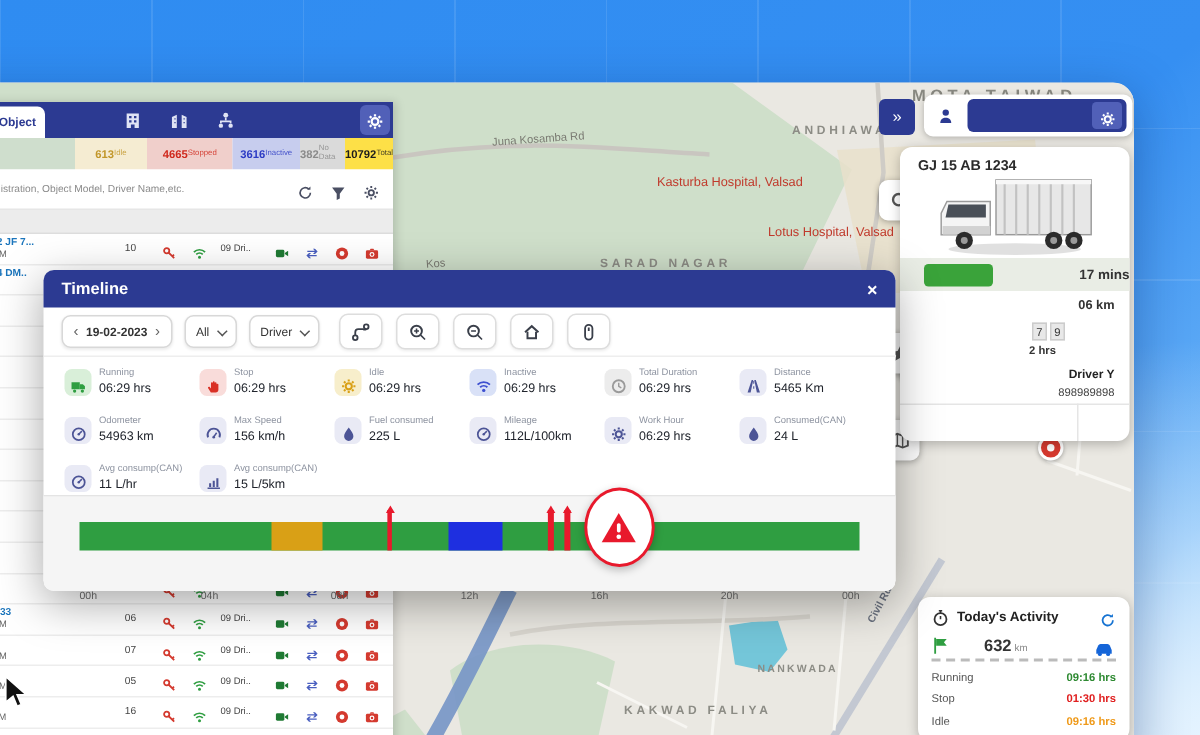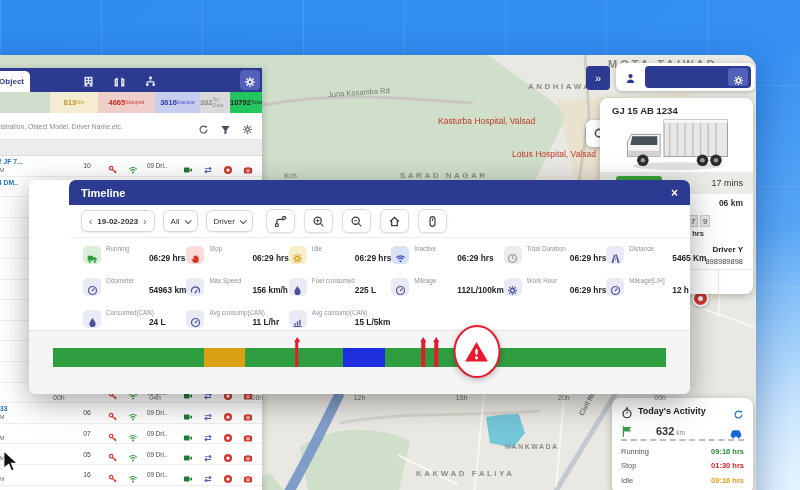--- a/index.html
+++ b/index.html
@@ -31,21 +31,21 @@
   .sb-gear{position:absolute;right:2px;top:2px;width:20px;height:20px;background:#5160b8;border-radius:4px;color:#fff;padding:4px;}
   .sb-gear svg{width:100%;height:100%;}
   .sb-counts{display:flex;height:21px;}
   .seg{display:flex;flex-direction:row;align-items:center;justify-content:center;line-height:1;}
   .seg b{font-size:7.5px;} .seg i{font-style:normal;font-size:5.2px;opacity:.85;}
   .v-running{width:120px;background:#cfdecd;color:#3a7a3e;}
   .v-idle{width:48px;background:#f5ecd2;color:#c2972a;}
   .v-stopped{width:57px;background:#f0cfcb;color:#d02a1e;}
   .v-inactive{width:45px;background:#c7cdee;color:#2d3cc4;}
   .v-nodata{width:30px;background:#dadada;color:#8a8a8a;}
-  .v-total{flex:1;background:#22c55e;color:#1d1d1d;justify-content:space-between;}
+  .v-total{flex:1;background:#fde047;color:#1d1d1d;justify-content:space-between;}
   .sb-search{position:relative;height:27px;border-bottom:1px solid #e6e6e6;display:flex;align-items:center;background:#fff;}
   .sb-search input{border:none;outline:none;font-size:6.8px;color:#555;width:250px;margin-left:7px;}
   .sb-search input::placeholder{color:#8a8a8a;}
   .sb-sic{width:11px;height:11px;color:#4a4f63;margin-left:11px;}
   .sb-sic svg{width:100%;height:100%;}
   .sb-group{height:16px;background:#ececec;font-size:7px;font-weight:bold;color:#333;display:flex;align-items:center;padding-left:8px;border-bottom:1px solid #ddd;}
   .sb-rows{position:absolute;left:0;top:88px;right:0;bottom:0;overflow:hidden;}
   .vrow{height:20.6px;border-bottom:1px solid #ededed;display:flex;align-items:center;position:relative;}
   .vrow .nm{width:146px;padding-left:6px;line-height:1.15;overflow:hidden;}
   .vrow .nm b{display:block;font-size:6.8px;white-space:nowrap;}
@@ -73,21 +73,21 @@
   .mapbtn svg{width:100%;height:100%;}
   .pin{position:absolute;width:17px;height:17px;background:#d6392f;border-radius:50%;border:2px solid #fff;z-index:2;box-shadow:0 1px 3px rgba(0,0,0,.3);}
   .pin:after{content:'';position:absolute;left:4px;top:4px;width:5px;height:5px;background:#fff;border-radius:50%;}
   
   .vcard{position:absolute;left:600px;top:98px;width:153px;height:196px;background:#fff;border-radius:8px;z-index:3;
     box-shadow:0 2px 8px rgba(0,0,0,.25);overflow:hidden;}
   .vc-plate{font-size:9.5px;font-weight:bold;color:#2b2b2b;margin:7px 0 0 12px;}
   .vc-truck{position:absolute;left:14px;top:16px;width:125px;height:58px;}
   .vc-row1{position:absolute;left:0;top:74px;width:100%;height:22px;background:#e9ede5;display:flex;align-items:center;}
   .vc-pill{margin-left:16px;width:46px;height:15px;background:#3aa33a;border-radius:3px;}
-  .vc-eta{margin-left:auto;margin-right:10px;font-size:9px;font-weight:normal;color:#333;}
+  .vc-eta{margin-left:auto;font-size:9px;font-weight:bold;color:#333;}
   .vc-km{position:absolute;right:10px;top:100px;font-size:8.5px;font-weight:bold;color:#333;}
   .vc-digits{position:absolute;left:88px;top:117px;display:flex;gap:2px;}
   .vc-digits span{width:10px;height:12px;background:#e8e8e8;border:1px solid #ccc;font-size:7.5px;display:flex;align-items:center;justify-content:center;color:#333;}
   .vc-hrs{position:absolute;left:86px;top:131px;font-size:7.5px;font-weight:bold;color:#333;}
   .vc-driver{position:absolute;right:10px;top:147px;font-size:8px;font-weight:bold;color:#222;}
   .vc-phone{position:absolute;right:10px;top:159px;font-size:7.5px;color:#444;}
   .vc-actions{position:absolute;left:0;bottom:0;width:100%;height:25px;border-top:1px solid #e5e5e5;display:flex;align-items:center;}
   .vc-act{width:13px;height:13px;color:#2c3a92;margin-left:94px;}
   .vc-act svg{width:100%;height:100%;}
   .vc-div{position:absolute;left:118px;bottom:0;height:25px;width:1px;background:#e5e5e5;}
@@ -103,43 +103,43 @@
   .ac-flag{width:13px;height:13px;color:#2f9e41;}
   .ac-flag svg,.ac-car svg{width:100%;height:100%;}
   .ac-dist{margin-left:22px;font-size:11px;font-weight:bold;color:#333;}
   .ac-unit{font-size:6.5px;color:#888;margin-left:2px;margin-bottom:1px;}
   .ac-car{width:16px;height:12px;color:#1565d8;margin-left:auto;}
   .ac-row{display:flex;margin-top:5.5px;}
   .ac-lb{font-size:7.5px;color:#555;}
   .ac-vl{margin-left:auto;font-size:7.5px;font-weight:bold;}
   .c-green{color:#2e8a32;} .c-red{color:#e02020;} .c-orange{color:#ef9a1a;}
   
-  .modal{position:absolute;left:29px;top:180px;width:661px;height:214px;background:#fff;border-radius:7px;z-index:5;
-    box-shadow:0 8px 30px rgba(0,0,0,.35);padding-left:40px;}
+  .modal{position:absolute;left:29px;top:180px;width:568px;height:214px;background:#fff;border-radius:7px;z-index:5;
+    box-shadow:0 8px 30px rgba(0,0,0,.35);}
   .md-head{height:25px;background:#2c3a92;border-radius:7px 7px 0 0;display:flex;align-items:center;padding:0 12px;}
   .md-title{color:#fff;font-size:11px;font-weight:bold;}
   .md-close{margin-left:auto;color:#fff;font-size:12px;font-weight:bold;cursor:default;}
   .md-toolbar{height:33px;border-bottom:1px solid #eee;display:flex;align-items:center;padding-left:12px;gap:8px;}
   .chip{height:22px;border:1px solid #d8d8d8;border-radius:6px;background:#fff;display:flex;align-items:center;
     padding:0 7px;font-size:8px;color:#333;box-shadow:0 1px 2px rgba(0,0,0,.08);gap:5px;}
   .chip .arrow{color:#666;font-size:10px;}
   .caret{width:5px;height:5px;border-right:1.3px solid #555;border-bottom:1.3px solid #555;transform:rotate(45deg) translateY(-1px);}
   .toolbtn{width:29px;height:24px;border:1px solid #ddd;border-radius:6px;background:#fff;color:#3a3f4a;
     display:flex;align-items:center;justify-content:center;box-shadow:0 1px 2px rgba(0,0,0,.08);}
   .toolbtn svg{width:13px;height:13px;}
   .md-stats{display:grid;grid-template-columns:repeat(6,1fr);padding:7px 14px 4px 14px;row-gap:5px;}
   .stat{display:flex;gap:5px;align-items:flex-start;height:27px;}
   .stat-ic{width:18px;height:18px;border-radius:5px;flex:none;padding:3.5px;margin-top:1px;}
   .stat-ic svg{width:100%;height:100%;}
   .v-green{background:#d9efd9;color:#2f9e41;} .v-redv{background:#f9dcda;color:#d93025;}
   .v-yellow{background:#f7eecb;color:#d9a016;} .v-bluev{background:#d9e1f7;color:#3d4fd0;}
   .v-gray{background:#ececec;color:#9a9a9a;} .v-slate{background:#e9eaf5;color:#4c5496;}
   .stat-tx{display:flex;flex-direction:column;line-height:1.25;min-width:0;}
   .stat-lb{font-size:6.3px;color:#8d93a0;white-space:nowrap;}
-  .stat-vl{font-size:8.3px;font-weight:bold;color:#20242c;white-space:nowrap;margin-left:43px;}
+  .stat-vl{font-size:8.3px;font-weight:normal;color:#20242c;white-space:nowrap;}
   .md-barzone{position:absolute;left:0;bottom:0;width:100%;height:64px;background:#f5f5f5;border-top:1px solid #e4e4e4;border-radius:0 0 7px 7px;}
   .tl-bar{position:absolute;left:24px;right:24px;top:17px;height:19px;}
   .tl-base{position:absolute;inset:0;}
   .tl-seg{position:absolute;top:0;height:100%;}
   .tl-marker{position:absolute;top:-8px;width:3.5px;height:27px;background:#e8192c;transform:translateX(-50%);}
   .tl-marker:after{content:'';position:absolute;top:-6px;left:50%;transform:translateX(-50%);
     border:3.5px solid transparent;border-bottom:5px solid #e8192c;}
   .tl-alert{position:absolute;top:-23px;width:47px;height:53px;transform:translateX(-50%);z-index:2;}
   .tl-alert .circ{position:absolute;inset:0;background:#fff;border:2.5px solid #e8192c;border-radius:50%;
     box-shadow:0 2px 6px rgba(0,0,0,.25);display:flex;align-items:center;justify-content:center;}
@@ -1176,31 +1176,20 @@
             <span class="stat-ic v-slate"><svg viewBox="0 0 16 16" fill="none" stroke="currentColor" stroke-width="2">
                 <circle cx="8" cy="8" r="3"></circle>
                 <path d="M8 1.5v2M8 12.5v2M1.5 8h2M12.5 8h2M3.4 3.4l1.4 1.4M11.2 11.2l1.4 1.4M12.6 3.4l-1.4 1.4M4.8 11.2l-1.4 1.4"></path>
               </svg></span>
             <span class="stat-tx">
               <span class="stat-lb">Work Hour</span>
               <span class="stat-vl">06:29 hrs</span>
             </span>
           </div>
 
-          <div class="stat">
-            <span class="stat-ic v-slate"><svg viewBox="0 0 16 16" fill="currentColor">
-                <circle cx="8" cy="8" r="5.8" fill="none" stroke="currentColor" stroke-width="1.7"></circle>
-                <path d="M8 8 11 5" stroke="currentColor" stroke-width="1.5"></path>
-                <circle cx="8" cy="8" r="1.2"></circle>
-              </svg></span>
-            <span class="stat-tx">
-              <span class="stat-lb">Mileage[L/H]</span>
-              <span class="stat-vl">12 h</span>
-            </span>
-          </div>
 
           <div class="stat">
             <span class="stat-ic v-slate"><svg viewBox="0 0 16 16" fill="currentColor">
                 <path d="M8 1.5C5.5 5 3.5 7.5 3.5 10a4.5 4.5 0 0 0 9 0C12.5 7.5 10.5 5 8 1.5z"></path>
               </svg></span>
             <span class="stat-tx">
               <span class="stat-lb">Consumed(CAN)</span>
               <span class="stat-vl">24 L</span>
             </span>
           </div>

